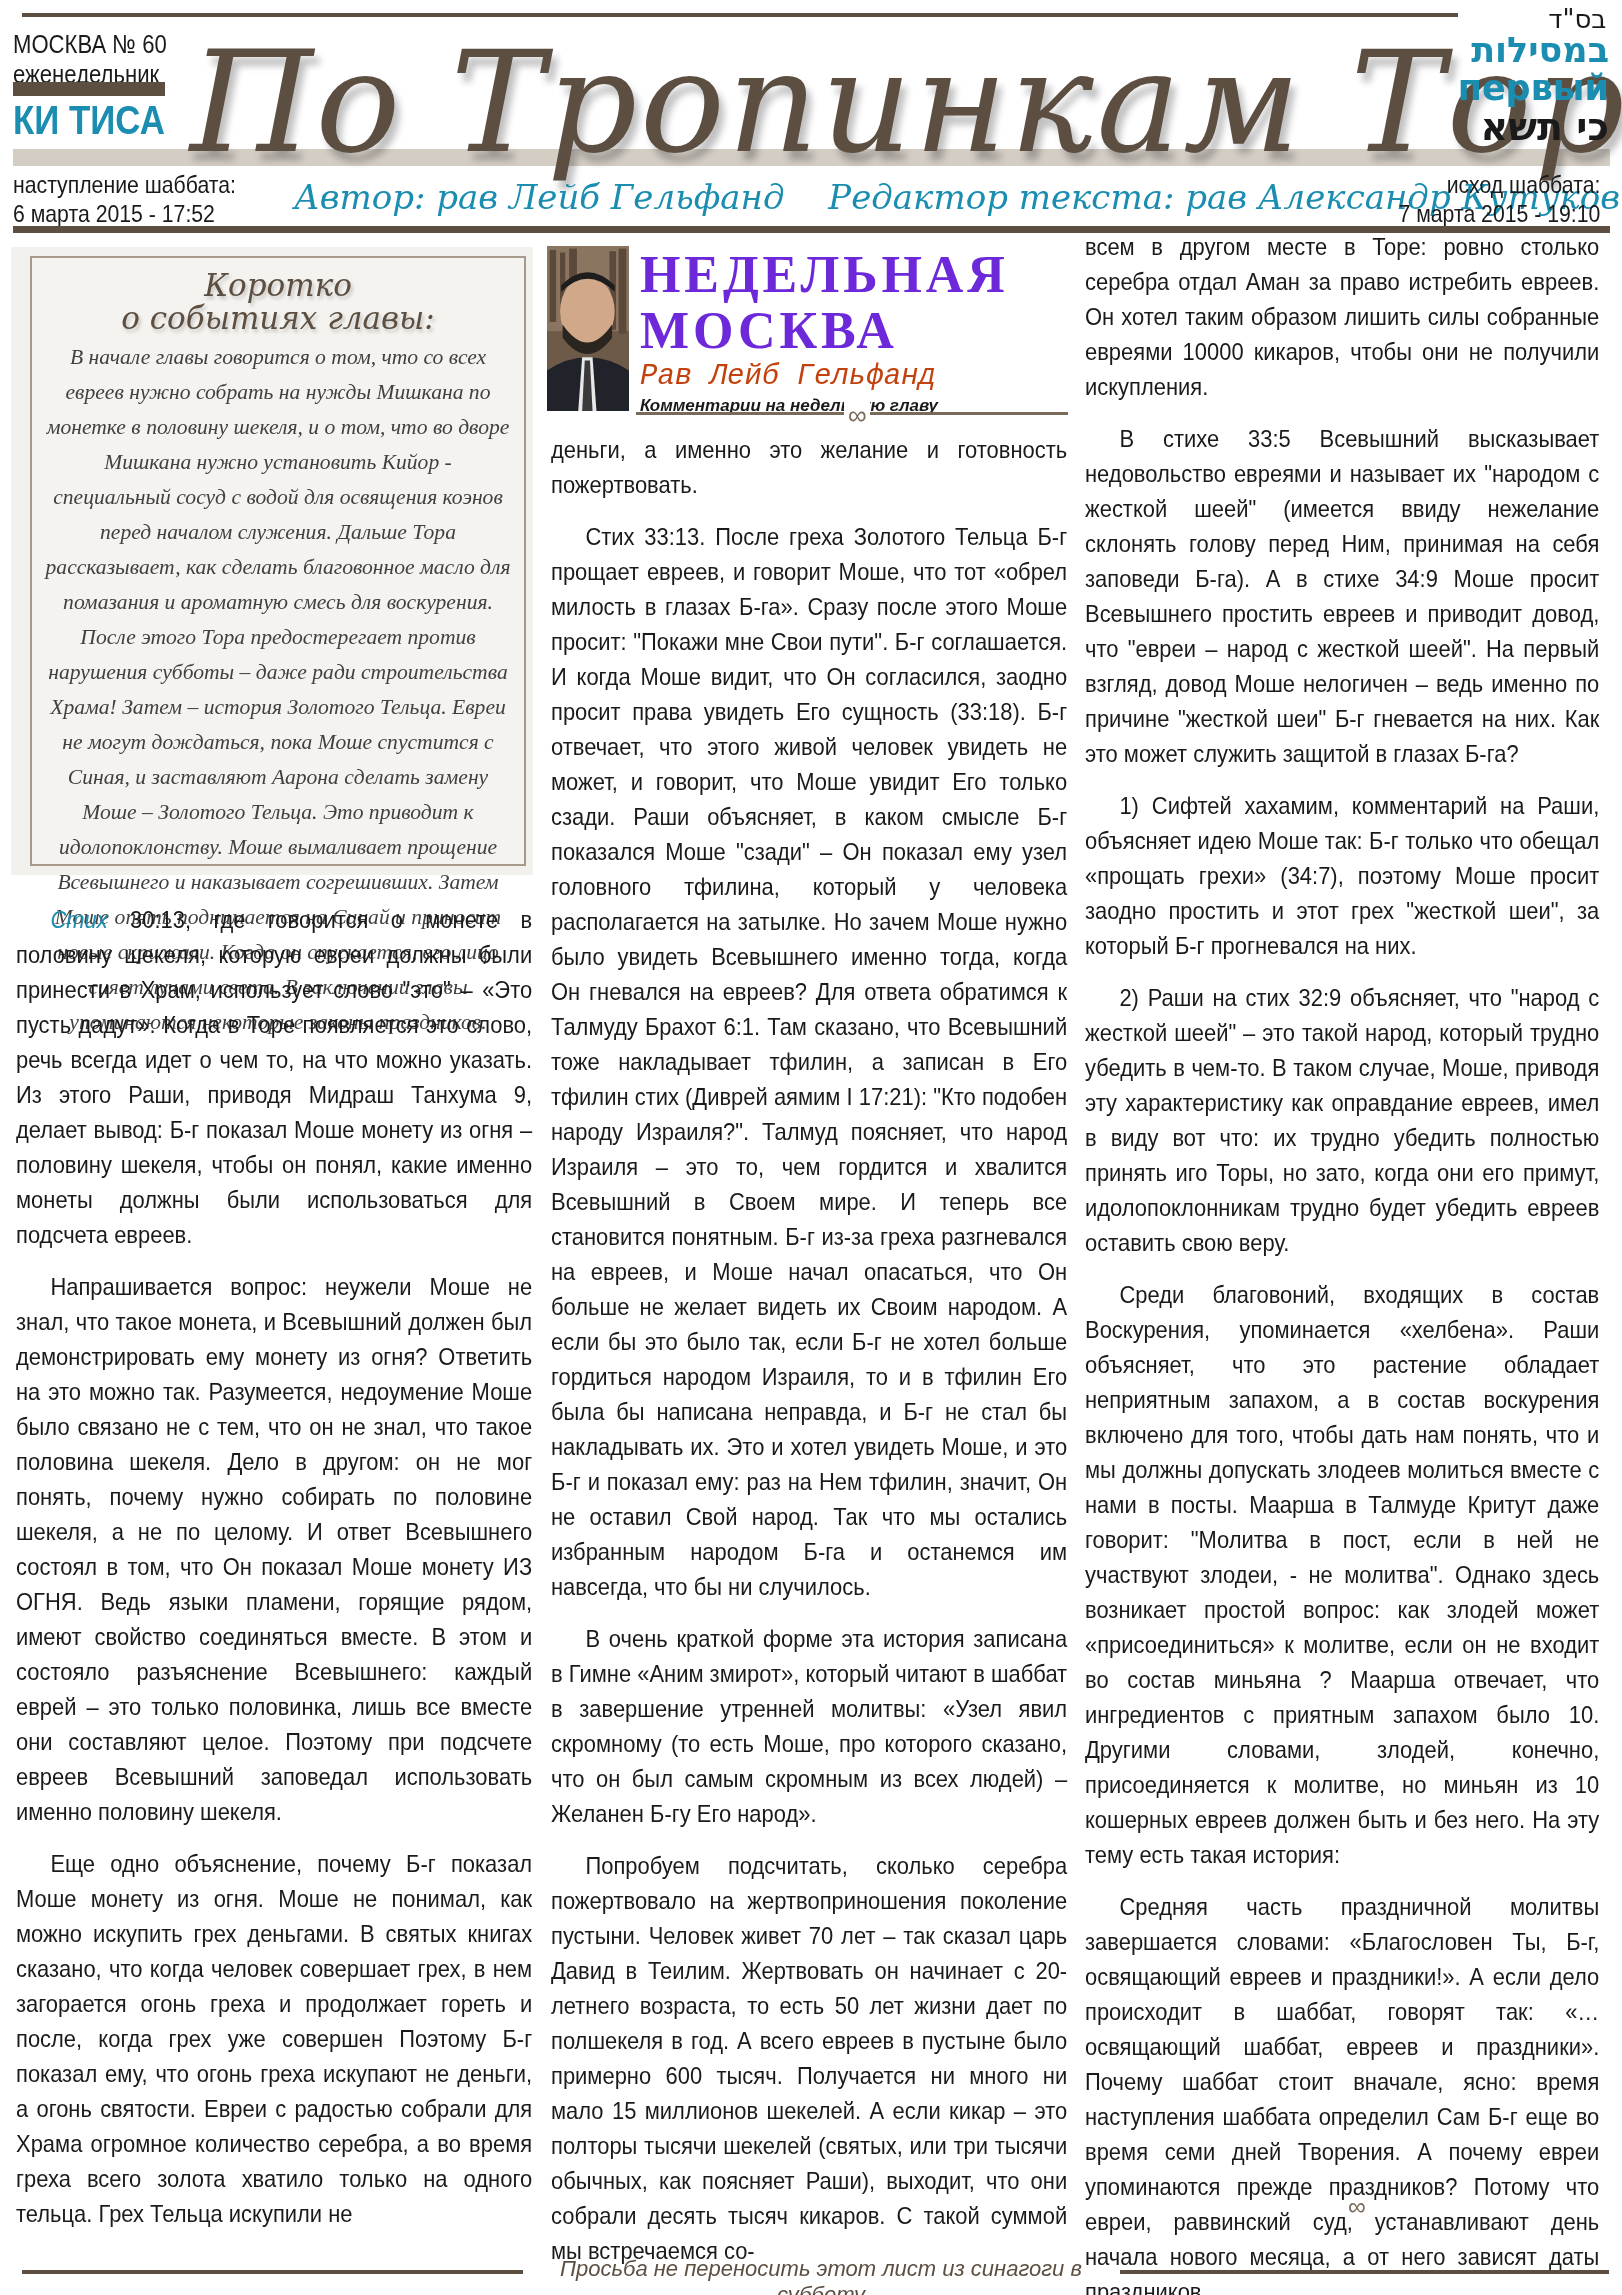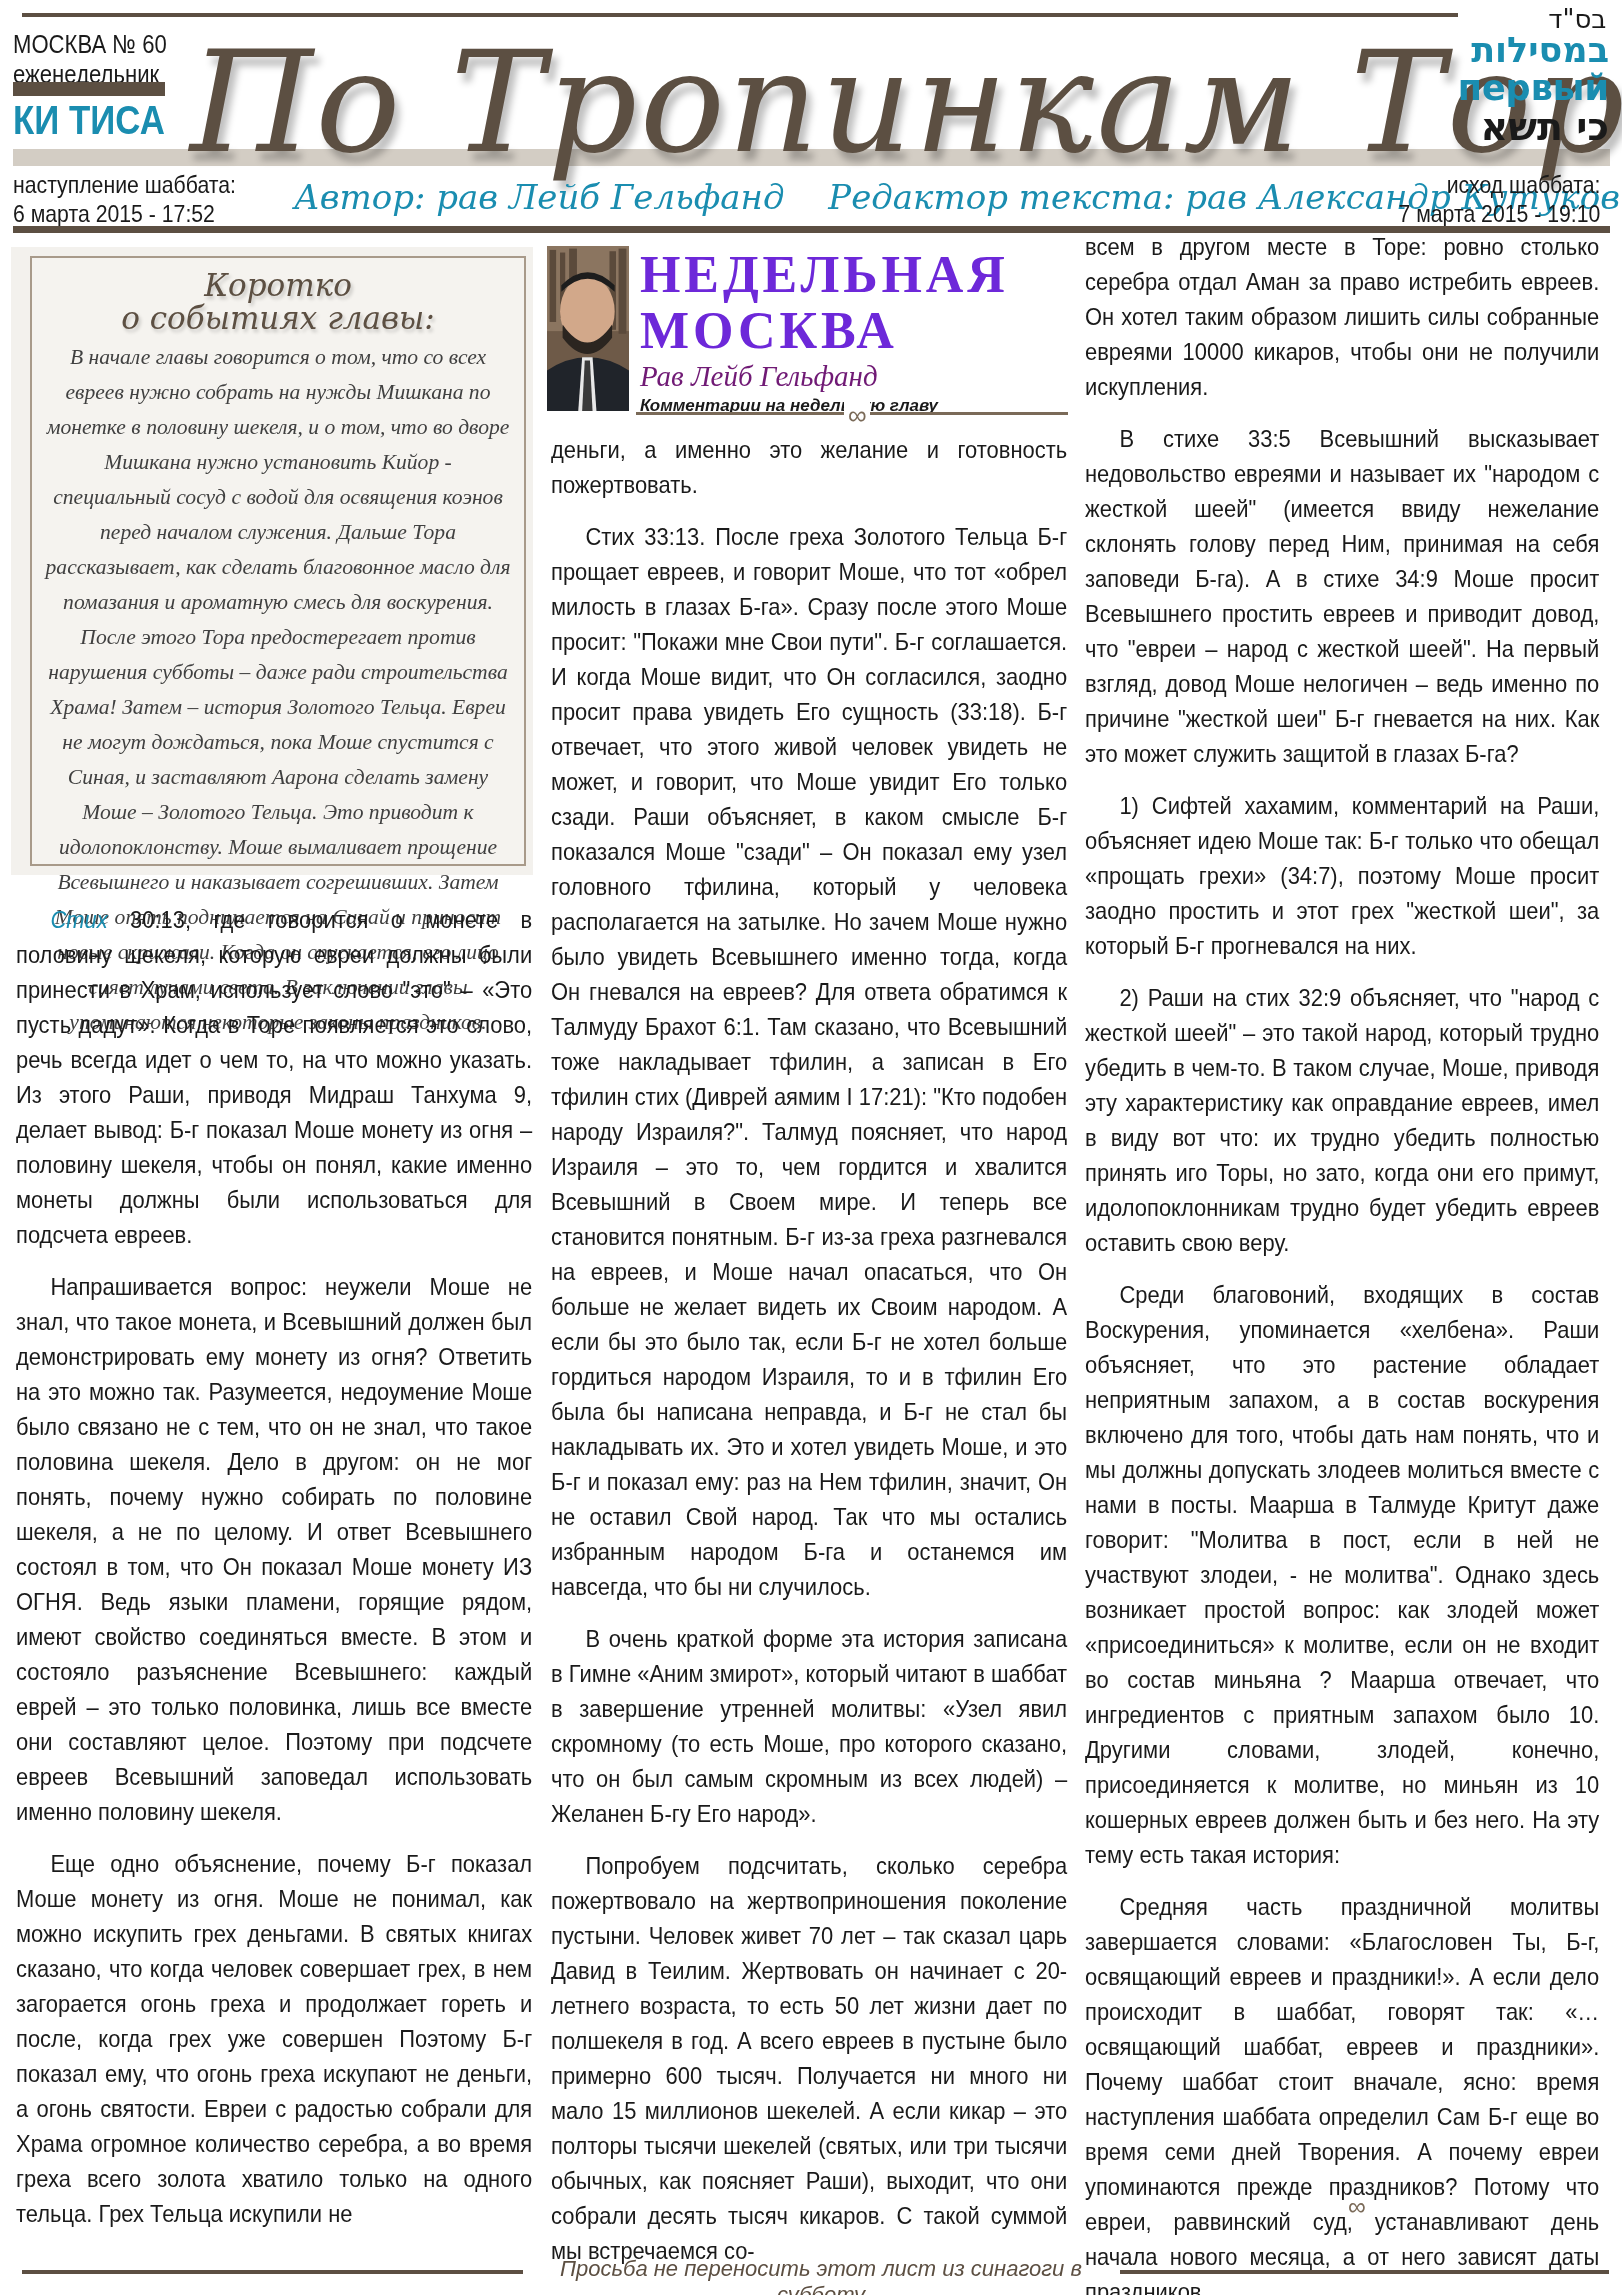--- a/index.html
+++ b/index.html
@@ -21,21 +21,21 @@
   .bottom-header-rule{position:absolute;left:13px;top:226px;width:1597px;height:6.5px;background:#5c4f42;}
   
   .summary{position:absolute;left:10.5px;top:247px;width:522px;height:628px;background:#f3f1ed;}
   .summary-inner{position:absolute;left:6.5px;top:9.2px;right:6.5px;bottom:9.2px;border:2px solid #a89a8a;background:#f5f3ef;text-align:center;margin-left:13px;}
   .sum-title{font-family:"DejaVu Serif",serif;font-style:italic;color:#5c4f42;font-size:31px;line-height:33px;margin-top:10.5px;text-shadow:2px 3.3px 3.9px rgba(0,0,0,.2);}
   .sum-body{font-family:"Liberation Serif",serif;font-style:italic;font-size:21.6px;line-height:35px;padding:5.2px 11.8px 0;color:#404040;}
   
   .photo{position:absolute;left:547px;top:246px;width:82px;height:165px;}
   .weekly{position:absolute;left:640px;top:247px;width:419px;}
   .weekly-title{font-family:"Liberation Serif",serif;font-weight:bold;font-size:52px;line-height:56px;color:#6d28d9;letter-spacing:3.9px;}
-  .weekly-author{font-family:Liberation Serif, serif;font-style:italic;font-size:29px;color:#701a75;margin-top:1.3px;}
+  .weekly-author{font-family:Liberation Mono, monospace;font-style:italic;font-size:29px;color:#c2410c;margin-top:1.3px;}
   .weekly-sub{font-family:"Liberation Sans",sans-serif;font-style:italic;font-weight:bold;font-size:17px;margin-top:2.6px;}
   .ornament-line{position:absolute;left:636px;top:412px;width:432px;height:3.3px;background:#7a6a58;}
   .ornament{position:absolute;left:844px;top:400px;font-size:26px;color:#7a6a58;background:#fff;padding:0 3.9px;}
   
   .col{position:absolute;font-family:"Liberation Sans",sans-serif;font-size:23.6px;line-height:35px;text-align:justify;hyphens:auto;transform:scaleX(.93);transform-origin:left top;}
   .col p{margin:0 0 17px 0;text-indent:37px;}
   .col p.cont{text-indent:0;}
   .col1{left:15.7px;top:903px;width:555px;}
   .col2{left:551px;top:433px;width:555px;}
   .col3{left:1085px;top:230px;width:553px;}

